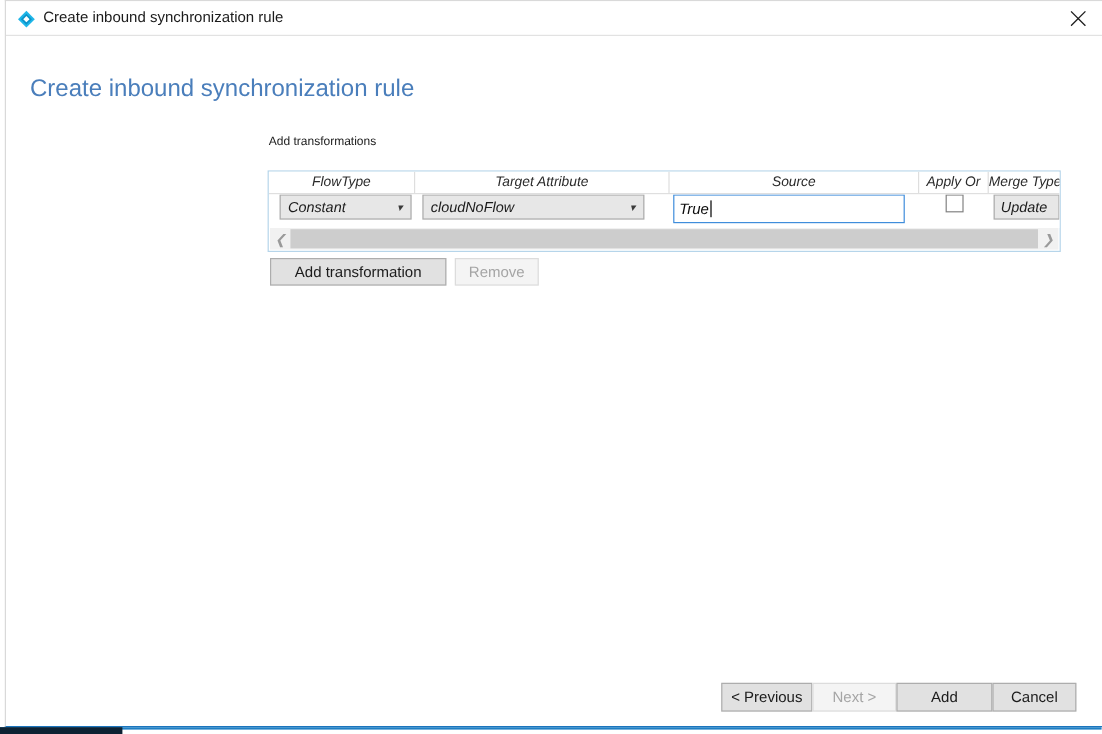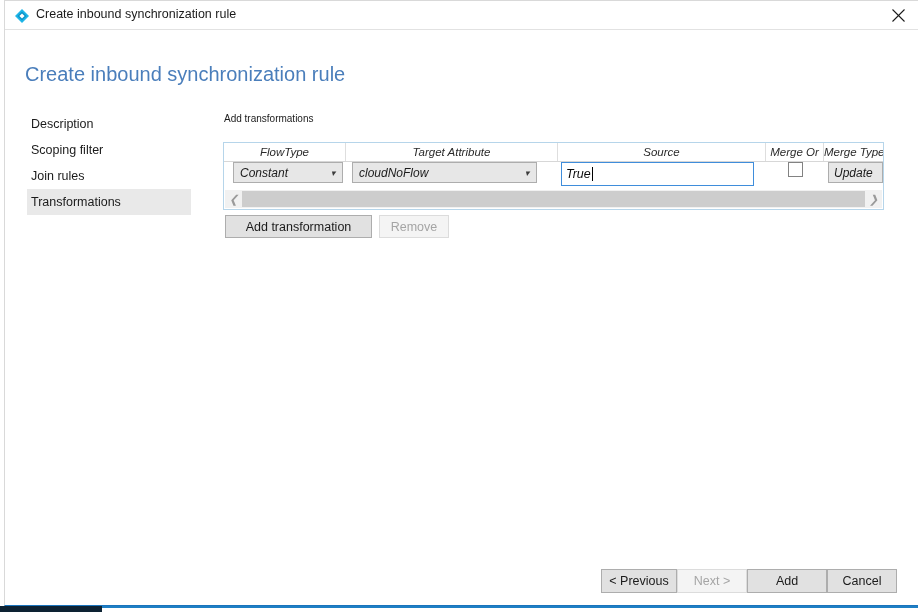--- a/index.html
+++ b/index.html
@@ -296,36 +296,30 @@
     <div id="close-btn">
       <svg width="13" height="13" viewBox="0 0 13 13">
         <line x1="0.5" y1="0.5" x2="12.5" y2="12.5" stroke="#1b1b1b" stroke-width="1.1"></line>
         <line x1="12.5" y1="0.5" x2="0.5" y2="12.5" stroke="#1b1b1b" stroke-width="1.1"></line>
       </svg>
     </div>
   </div>
 
   <div id="page-heading">Create inbound synchronization rule</div>
 
-  <div id="sidebar">
-    <div class="nav-item">Description</div>
-    <div class="nav-item">Scoping filter</div>
-    <div class="nav-item">Join rules</div>
-    <div class="nav-item selected">Transformations</div>
-  </div>
 
   <div id="section-title">Add transformations</div>
 
   <div id="grid">
 
     <div id="grid-header">
       <div class="hcell hc-flow">FlowType</div>
       <div class="hcell hc-target">Target Attribute</div>
       <div class="hcell hc-source">Source</div>
-      <div class="hcell hc-apply">Merge Or</div>
+      <div class="hcell hc-apply">Apply Or</div>
       <div class="hcell hc-merge">Merge Type</div>
     </div>
 
     <div id="grid-row">
 
       <div class="cell c-flow">
         <div class="combo combo-flow">
           <span class="label">Constant</span>
           <span class="arrow">▾</span>
         </div>

